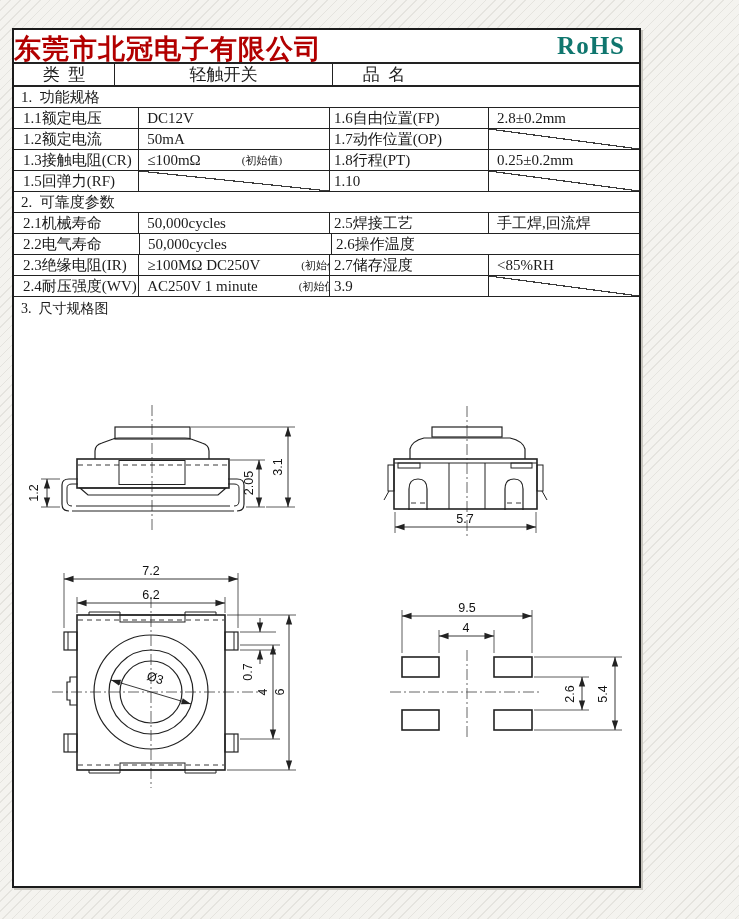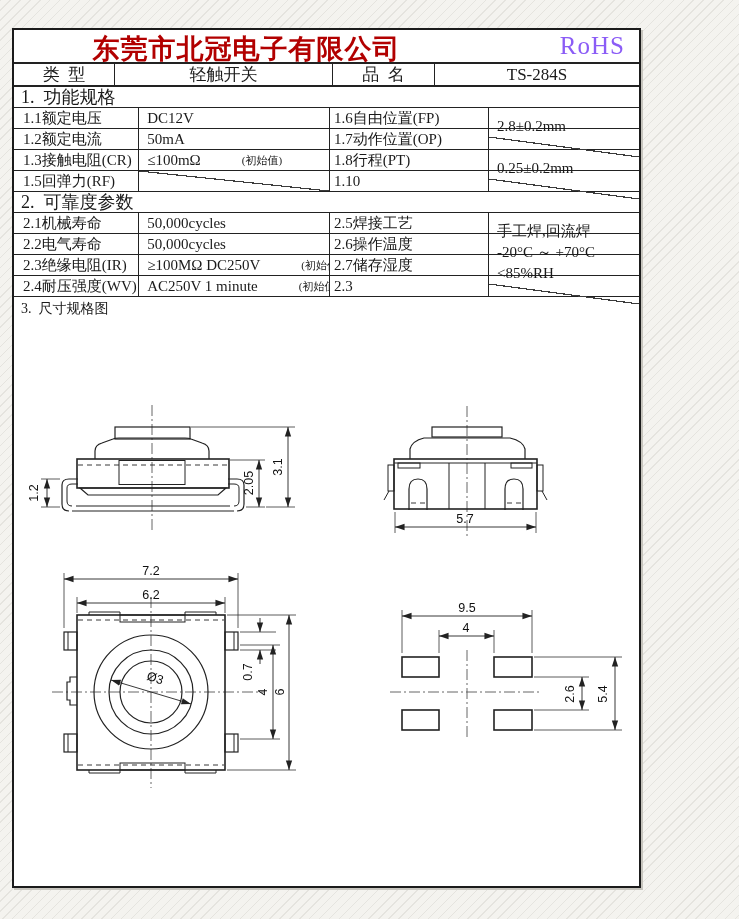--- a/index.html
+++ b/index.html
@@ -11,38 +11,38 @@
     color:#1a1a1a;
   }
   .doc{
     position:absolute;left:12px;top:28px;width:629px;height:860px;
     background:#fff;border:2px solid #1b1b1b;box-sizing:border-box;
     box-shadow:2px 2px 0 #c7c5be;
   }
   .row{position:relative;box-sizing:border-box;width:100%;}
   .r-company{height:34px;border-bottom:2px solid #222;}
   .company{
-    position:absolute;left:0;right:160px;top:1px;text-align:center;
+    position:absolute;left:0;right:160px;top:1px;text-align:left;
     font-size:27px;font-weight:600;letter-spacing:1px;white-space:pre;
   }
   .rohs{
-    position:absolute;right:14px;top:2px;font-size:25px;font-weight:400;
-    color:#8b5cf6;letter-spacing:1px;
+    position:absolute;right:14px;top:2px;font-size:25px;font-weight:700;
+    color:#0f766e;letter-spacing:1px;
   }
   .r-type{height:23px;border-bottom:2px solid #222;display:flex;font-size:17px;}
   .r-type .c{box-sizing:border-box;border-right:1px solid #222;display:flex;align-items:center;justify-content:center;white-space:pre;}
   .r-type .c:last-child{border-right:none;}
   .tc1{width:101px;}.tc2{width:218px;}.tc3{width:102px;}.tc4{width:204px;}
   .r-sec{height:21px;border-bottom:1px solid #222;line-height:20px;padding-left:7px;
-         font-size:18px;box-sizing:border-box;white-space:pre;}
+         font-size:15px;box-sizing:border-box;white-space:pre;}
   .r-sec3{height:24px;line-height:24px;padding-left:7px;font-size:14px;box-sizing:border-box;white-space:pre;}
   .spec{height:21px;border-bottom:1px solid #222;display:flex;font-size:15px;}
   .spec .c{box-sizing:border-box;border-right:1px solid #222;height:100%;
            display:flex;align-items:center;overflow:hidden;white-space:nowrap;}
-  .spec .c:last-child{border-right:none;margin-top:8px;}
+  .spec .c:last-child{border-right:none;}
   .sc1{width:126px;padding-left:9px;}
   .sc2{width:192px;padding-left:8px;}
   .sc3{width:160px;padding-left:4px;text-align:center;}
   .sc4{width:151px;padding-left:8px;}
   .note{font-size:11px;padding-left:1px;margin-left:40px;}
   .diag{
     background:linear-gradient(to top right,
       transparent calc(50% - 0.6px), #3a3a3a calc(50% - 0.6px),
       #3a3a3a calc(50% + 0.6px), transparent calc(50% + 0.6px));
   }
@@ -64,21 +64,20 @@
 
   <div class="row r-company">
     <div class="company" style="color:#b20000">东莞市北冠电子有限公司</div>
     <div class="rohs">RoHS</div>
   </div>
 
   <div class="row r-type">
     <div class="c tc1">类  型</div>
     <div class="c tc2">轻触开关</div>
     <div class="c tc3">品  名</div>
-    <div class="c tc4">TS-284S</div>
   </div>
 
   <div class="row r-sec">1.  功能规格</div>
 
   <div class="row spec">
     <div class="c sc1">1.1额定电压</div>
     <div class="c sc2">DC12V</div>
     <div class="c sc3">1.6自由位置(FP)</div>
     <div class="c sc4">2.8±0.2mm</div>
   </div>
@@ -109,38 +108,37 @@
   <div class="row spec">
     <div class="c sc1">2.1机械寿命</div>
     <div class="c sc2">50,000cycles</div>
     <div class="c sc3">2.5焊接工艺</div>
     <div class="c sc4">手工焊,回流焊</div>
   </div>
   <div class="row spec">
     <div class="c sc1">2.2电气寿命</div>
     <div class="c sc2">50,000cycles</div>
     <div class="c sc3">2.6操作温度</div>
-    <div class="c sc4">-20°C ～ +70°C</div>
   </div>
   <div class="row spec">
     <div class="c sc1">2.3绝缘电阻(IR)</div>
     <div class="c sc2">
         <span>≥100MΩ DC250V</span>
         <span class="note">(初始值)</span>
       </div>
     <div class="c sc3">2.7储存湿度</div>
     <div class="c sc4">&lt;85%RH</div>
   </div>
   <div class="row spec">
     <div class="c sc1">2.4耐压强度(WV)</div>
     <div class="c sc2">
         <span>AC250V 1 minute</span>
         <span class="note">(初始值)</span>
       </div>
-    <div class="c sc3">2.3</div>
+    <div class="c sc3">3.9</div>
     <div class="c sc4 diag"></div>
   </div>
 
   <div class="row r-sec3">3.  尺寸规格图</div>
 
   <svg class="drawings" viewBox="0 0 629 548">
     <defs>
       <marker id="ar" viewBox="0 0 10 8" markerWidth="11" markerHeight="8.5" refX="10" refY="4" orient="auto-start-reverse">
         <path d="M0,0.7 L10,4 L0,7.3 Z" fill="#222"></path>
       </marker>

